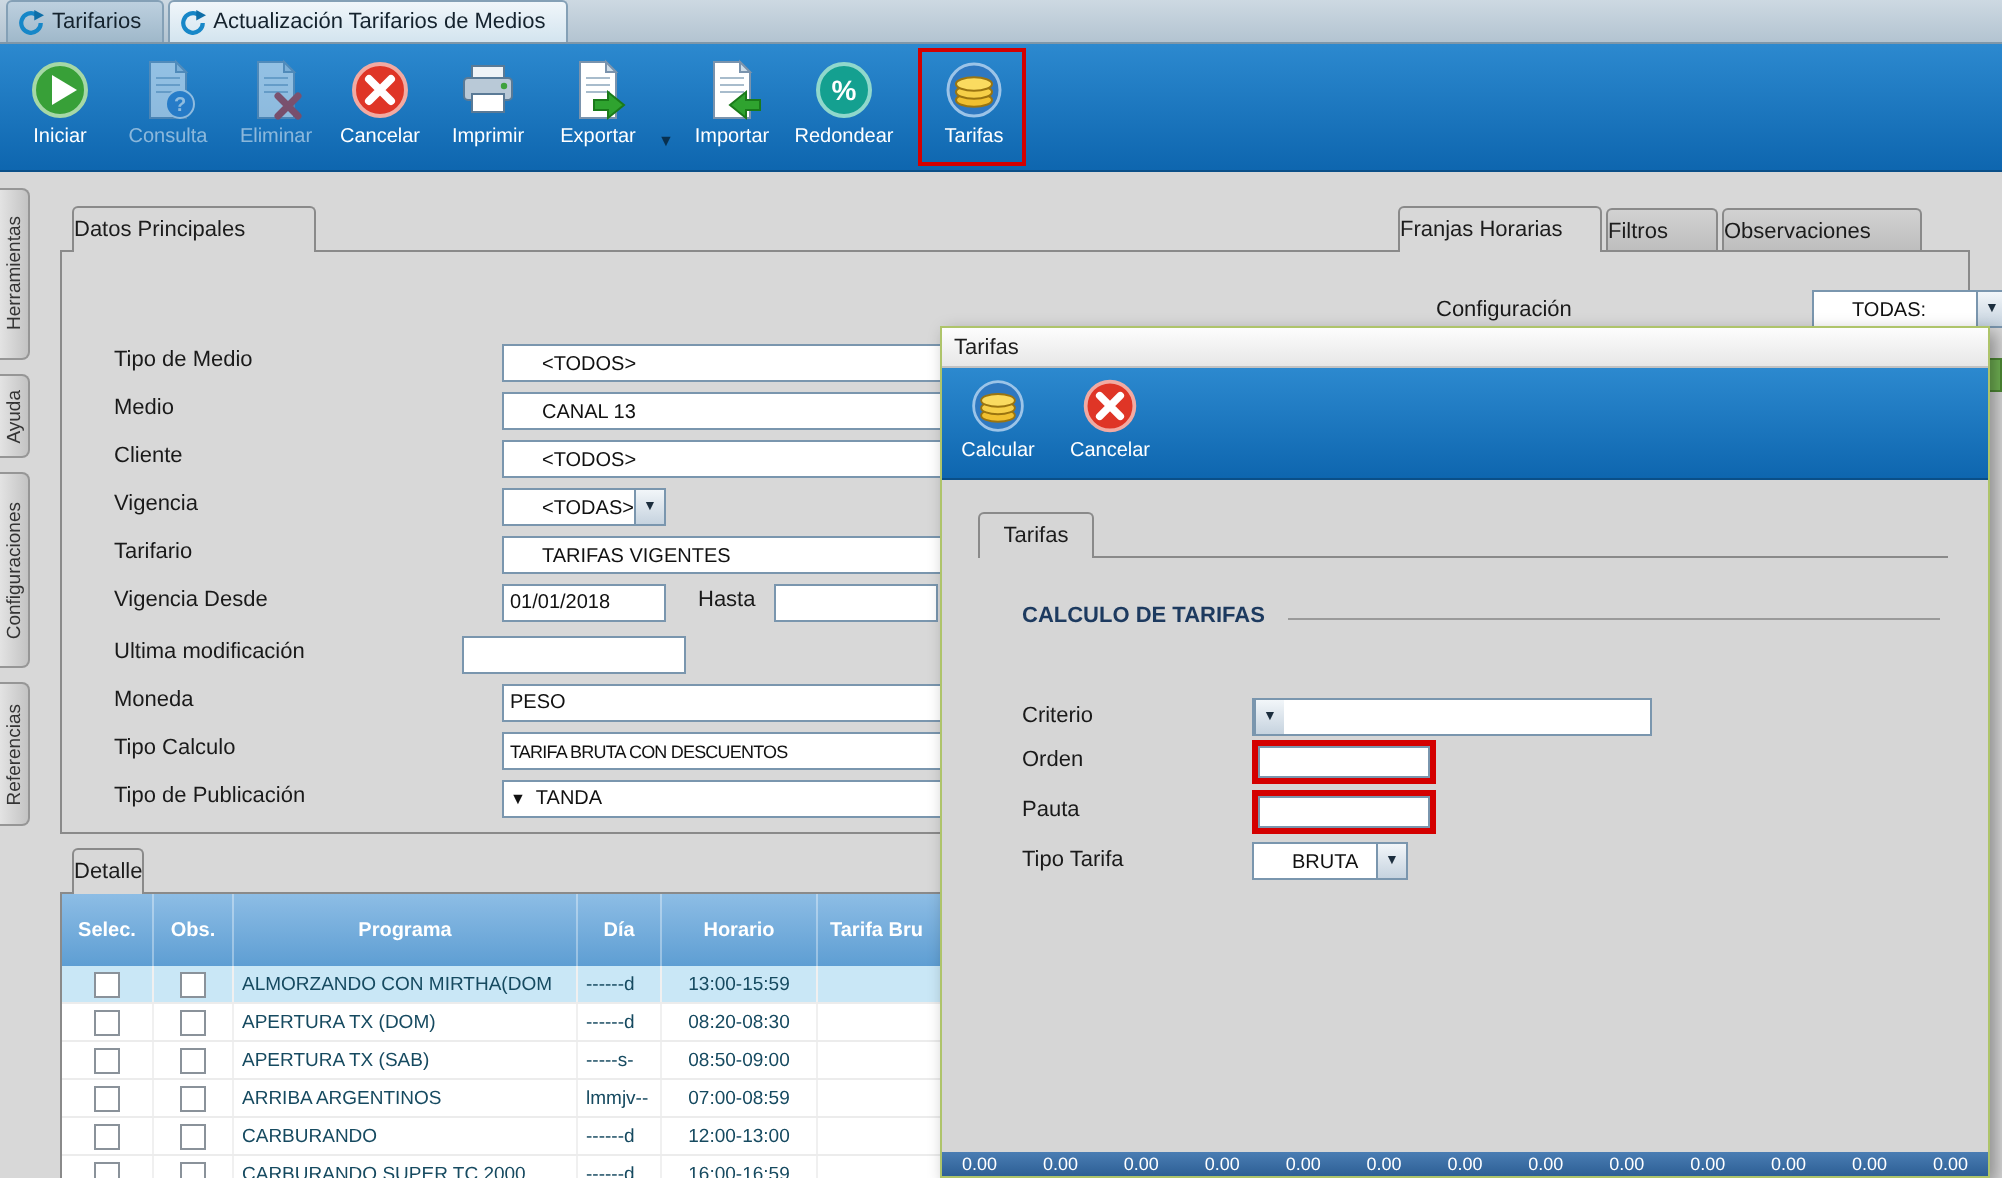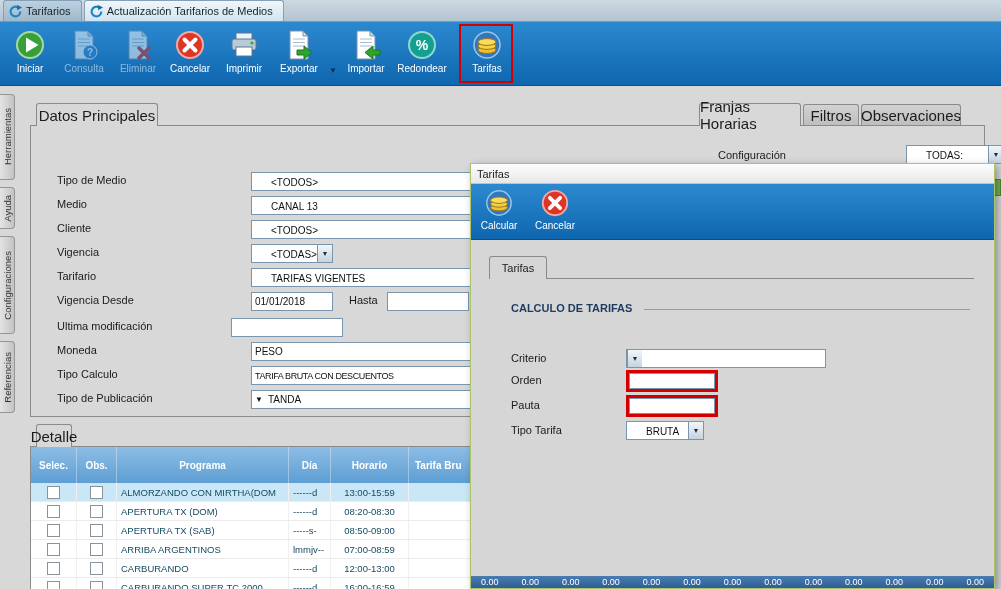--- a/index.html
+++ b/index.html
@@ -29,22 +29,22 @@
   .tarifas-hl .tbtn { left:0; top:0; }
 
   
   .vtab { position:absolute; left:0; width:15px; background:linear-gradient(90deg,#e3e3e3,#c3c3c3);
     border:1px solid #969696; border-left:none; border-radius:0 4px 4px 0;
     display:flex; align-items:center; justify-content:center; cursor:pointer; }
   .vtab span { writing-mode:vertical-rl; transform:rotate(180deg); font-size:9.5px; color:#343434; }
 
   
   .ptab { position:absolute; height:23px; background:#d8d8d8; border:1px solid #8a8a8a; border-bottom:none;
-    border-radius:3px 3px 0 0; font-size:15px; color:#1c1c1c; display:flex; align-items:center;
-    justify-content:center; z-index:3; cursor:pointer; }
+    border-radius:3px 3px 0 0; font-size:11px; color:#1c1c1c; display:flex; align-items:center;
+    z-index:3; cursor:pointer; }
   .ptab.inactive { background:linear-gradient(#d2d2d2,#bdbdbd); height:22px; z-index:1; }
   .main-panel { position:absolute; left:30px; top:125px; width:955px; height:292px;
     border:1px solid #8a8a8a; background:#d8d8d8; z-index:2; }
   .flabel { position:absolute; left:26px; font-size:11px; color:#1a1a1a; }
   .combo { position:absolute; display:flex; height:19px; background:#fff; border:1px solid #7a96ae;
     font-size:10px; color:#111; align-items:stretch; cursor:pointer; }
   .combo .val { flex:1; padding:1px 19px 0; white-space:nowrap; overflow:hidden; display:flex; align-items:center; }
   .combo .arrow { width:15px; background:linear-gradient(#f2f6f9,#c6d3df); border-left:1px solid #7a96ae;
     display:flex; align-items:center; justify-content:center; font-size:7px; color:#1c2e3e; }
   .tinput { position:absolute; height:19px; background:#fff; border:1px solid #7a96ae; font-size:10px;

